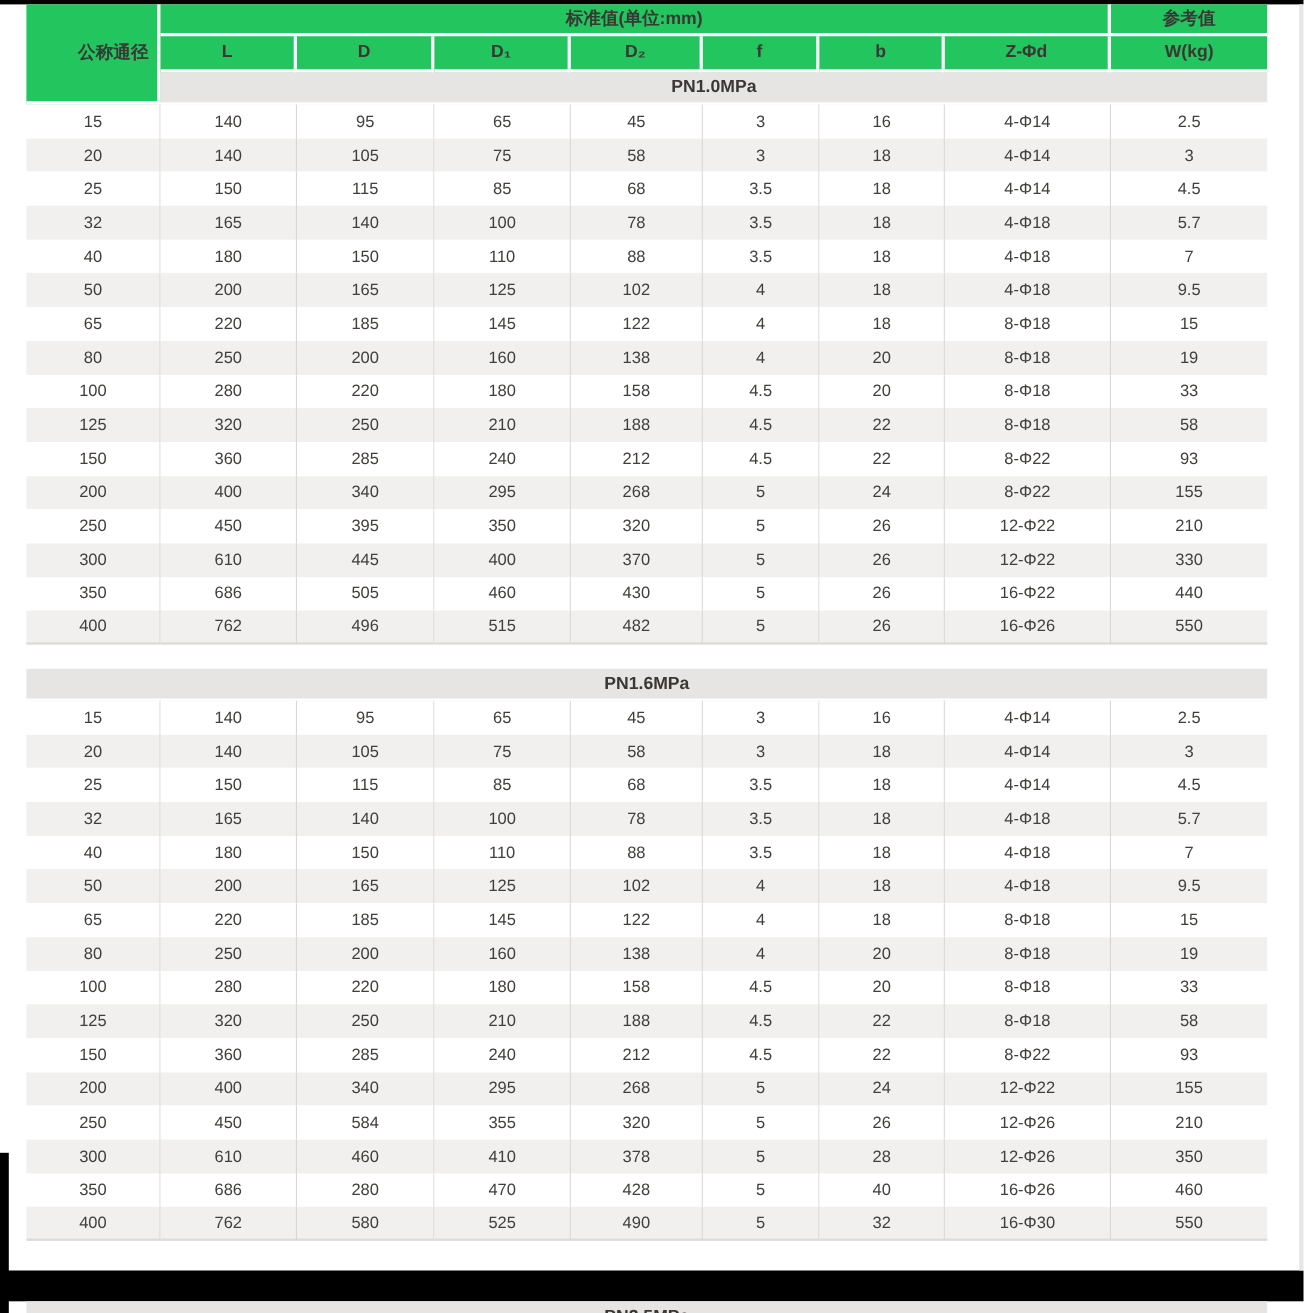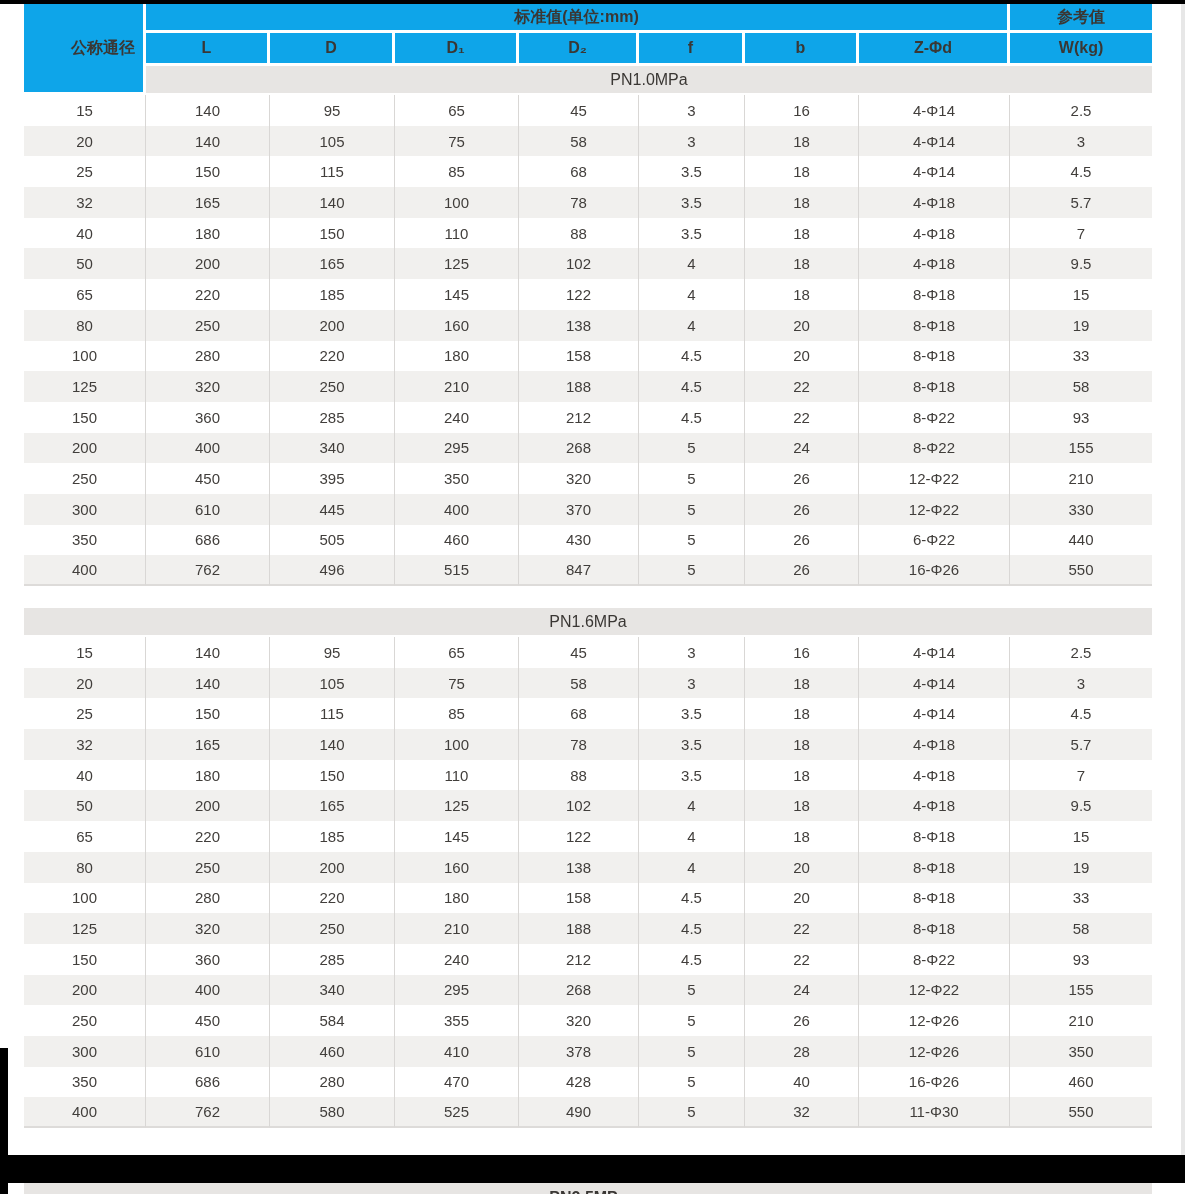--- a/index.html
+++ b/index.html
@@ -18,28 +18,28 @@
   table.spec{
     border-collapse:separate;border-spacing:0;table-layout:fixed;
     width:1128px;position:absolute;left:24px;
   }
   .t1{top:4px;}
   .t2{top:608px;}
   th,td{box-sizing:border-box;padding:0;text-align:center;vertical-align:middle;}
 
   
   th.hc{
-    background:#0ea5e9;font-weight:bold;font-size:16px;color:#3a3734;
+    background:#22c55e;font-weight:bold;font-size:16px;color:#3a3734;
     border-right:3px solid #ffffff;border-bottom:3px solid #ffffff;
   }
   th.hc:last-child{border-right:0;}
   tr.hr1 th{height:29px;}
   tr.hr2 th{height:33px;}
   th.band{
-    background:#e7e5e3;font-weight:normal;font-size:16px;color:#3a3734;
+    background:#e7e5e3;font-weight:bold;font-size:16px;color:#3a3734;
     height:29px;border-bottom:2px solid #ffffff;margin-left:36px;
   }
   th.nominal{font-size:16px;padding-left:39px;}
 
   
   tbody td{
     height:30.7px;font-size:15px;color:#413e3b;
     border-right:1px solid #d9d7d5;background:#ffffff;
   }
   tbody td:last-child{border-right:0;}
@@ -251,29 +251,29 @@
         <td>330</td>
       </tr>
       <tr>
         <td>350</td>
         <td>686</td>
         <td>505</td>
         <td>460</td>
         <td>430</td>
         <td>5</td>
         <td>26</td>
-        <td>6-Φ22</td>
+        <td>16-Φ22</td>
         <td>440</td>
       </tr>
       <tr>
         <td>400</td>
         <td>762</td>
         <td>496</td>
         <td>515</td>
-        <td>847</td>
+        <td>482</td>
         <td>5</td>
         <td>26</td>
         <td>16-Φ26</td>
         <td>550</td>
       </tr>
     </tbody>
 </table>
 
 <table class="spec t2">
   <colgroup>
@@ -459,21 +459,21 @@
         <td>460</td>
       </tr>
       <tr>
         <td>400</td>
         <td>762</td>
         <td>580</td>
         <td>525</td>
         <td>490</td>
         <td>5</td>
         <td>32</td>
-        <td>11-Φ30</td>
+        <td>16-Φ30</td>
         <td>550</td>
       </tr>
     </tbody>
 </table>
 
 <div class="edge edge-bottom-band"></div>
 <div class="edge edge-left"></div>
 <div class="edge-right-faint"></div>
 
 <div class="pn25-band">

